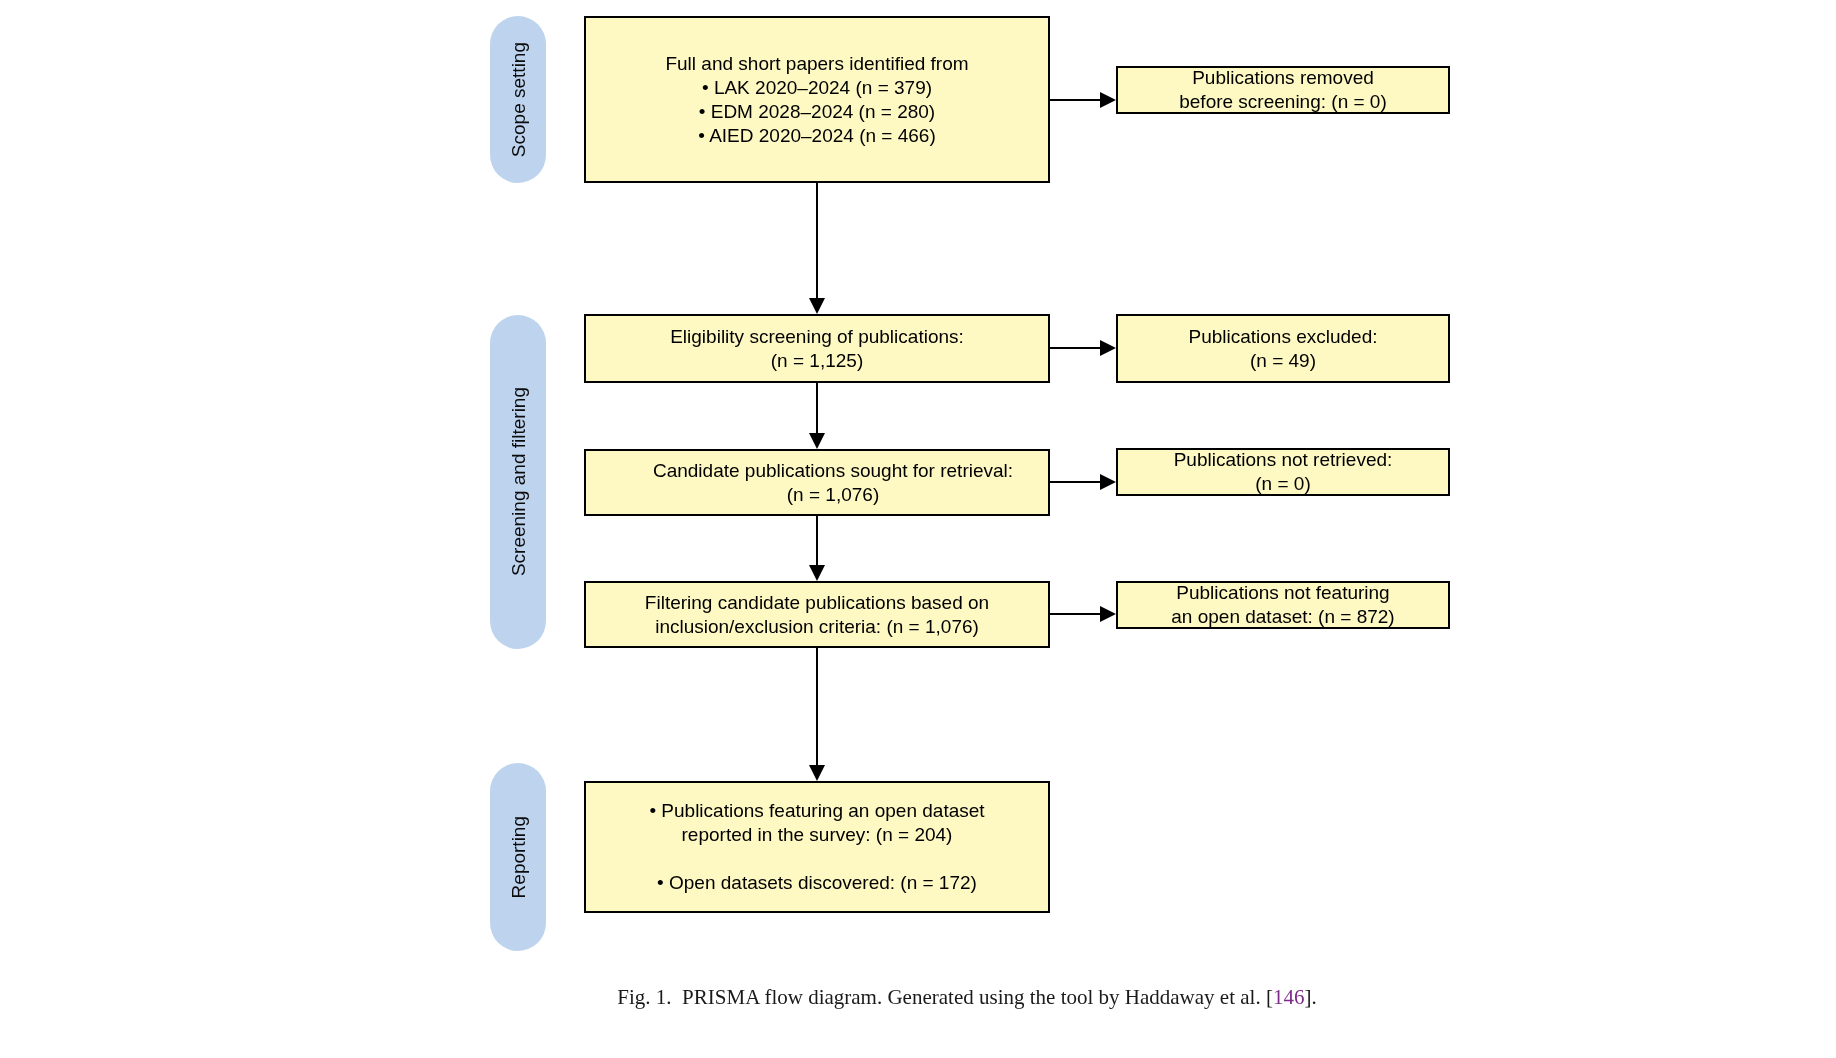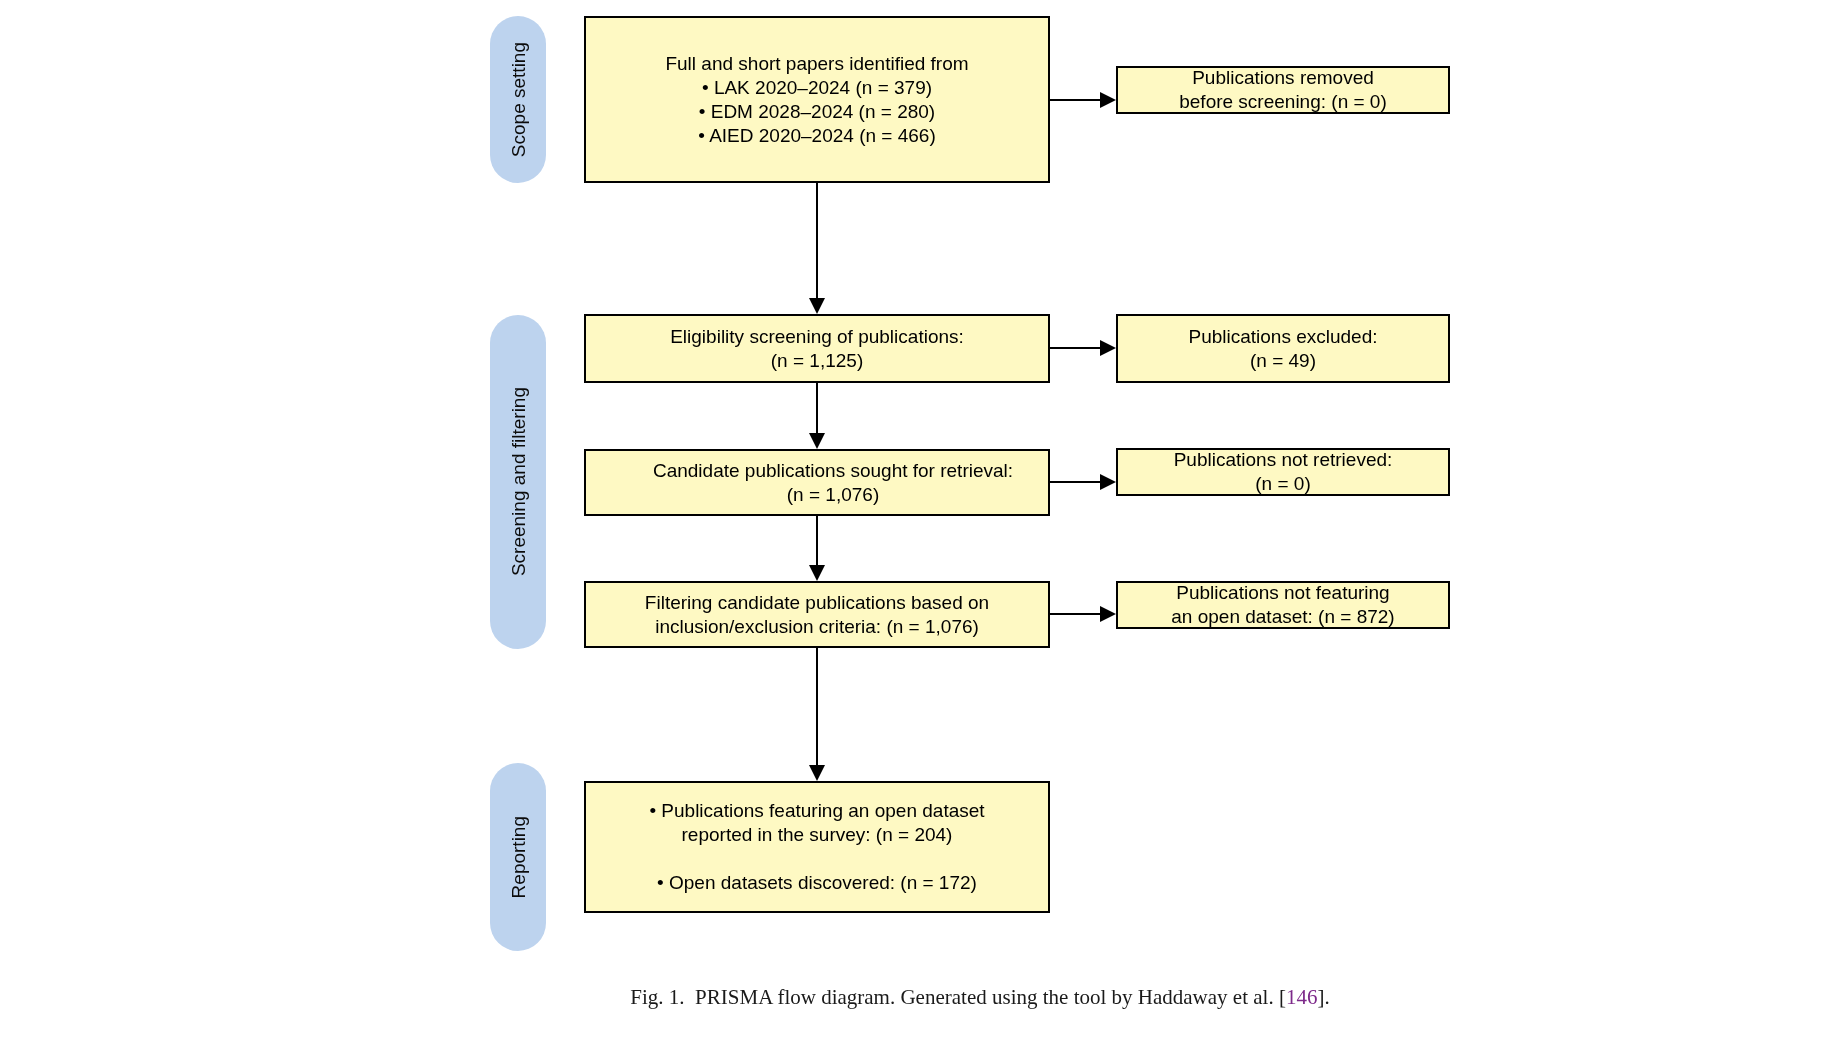--- a/index.html
+++ b/index.html
@@ -36,21 +36,21 @@
     border-top:16px solid #000;
   }
   .harrow{position:absolute;height:2px;background:#000;}
   .harrow::after{
     content:'';position:absolute;right:-16px;top:-7px;
     border-top:8px solid transparent;border-bottom:8px solid transparent;
     border-left:16px solid #000;
   }
   
   .caption{
-    position:absolute;left:500px;top:984px;width:960px;
+    position:absolute;left:487px;top:984px;width:960px;
     text-align:center;font-family:"Liberation Serif",serif;
     font-size:21px;line-height:26px;color:#1a1a1a;white-space:pre-wrap;
   }
   .cite{color:var(--citation,#7d2a8a);cursor:pointer;}
 </style>
 </head>
 <body>
 
 <div class="page">
 

